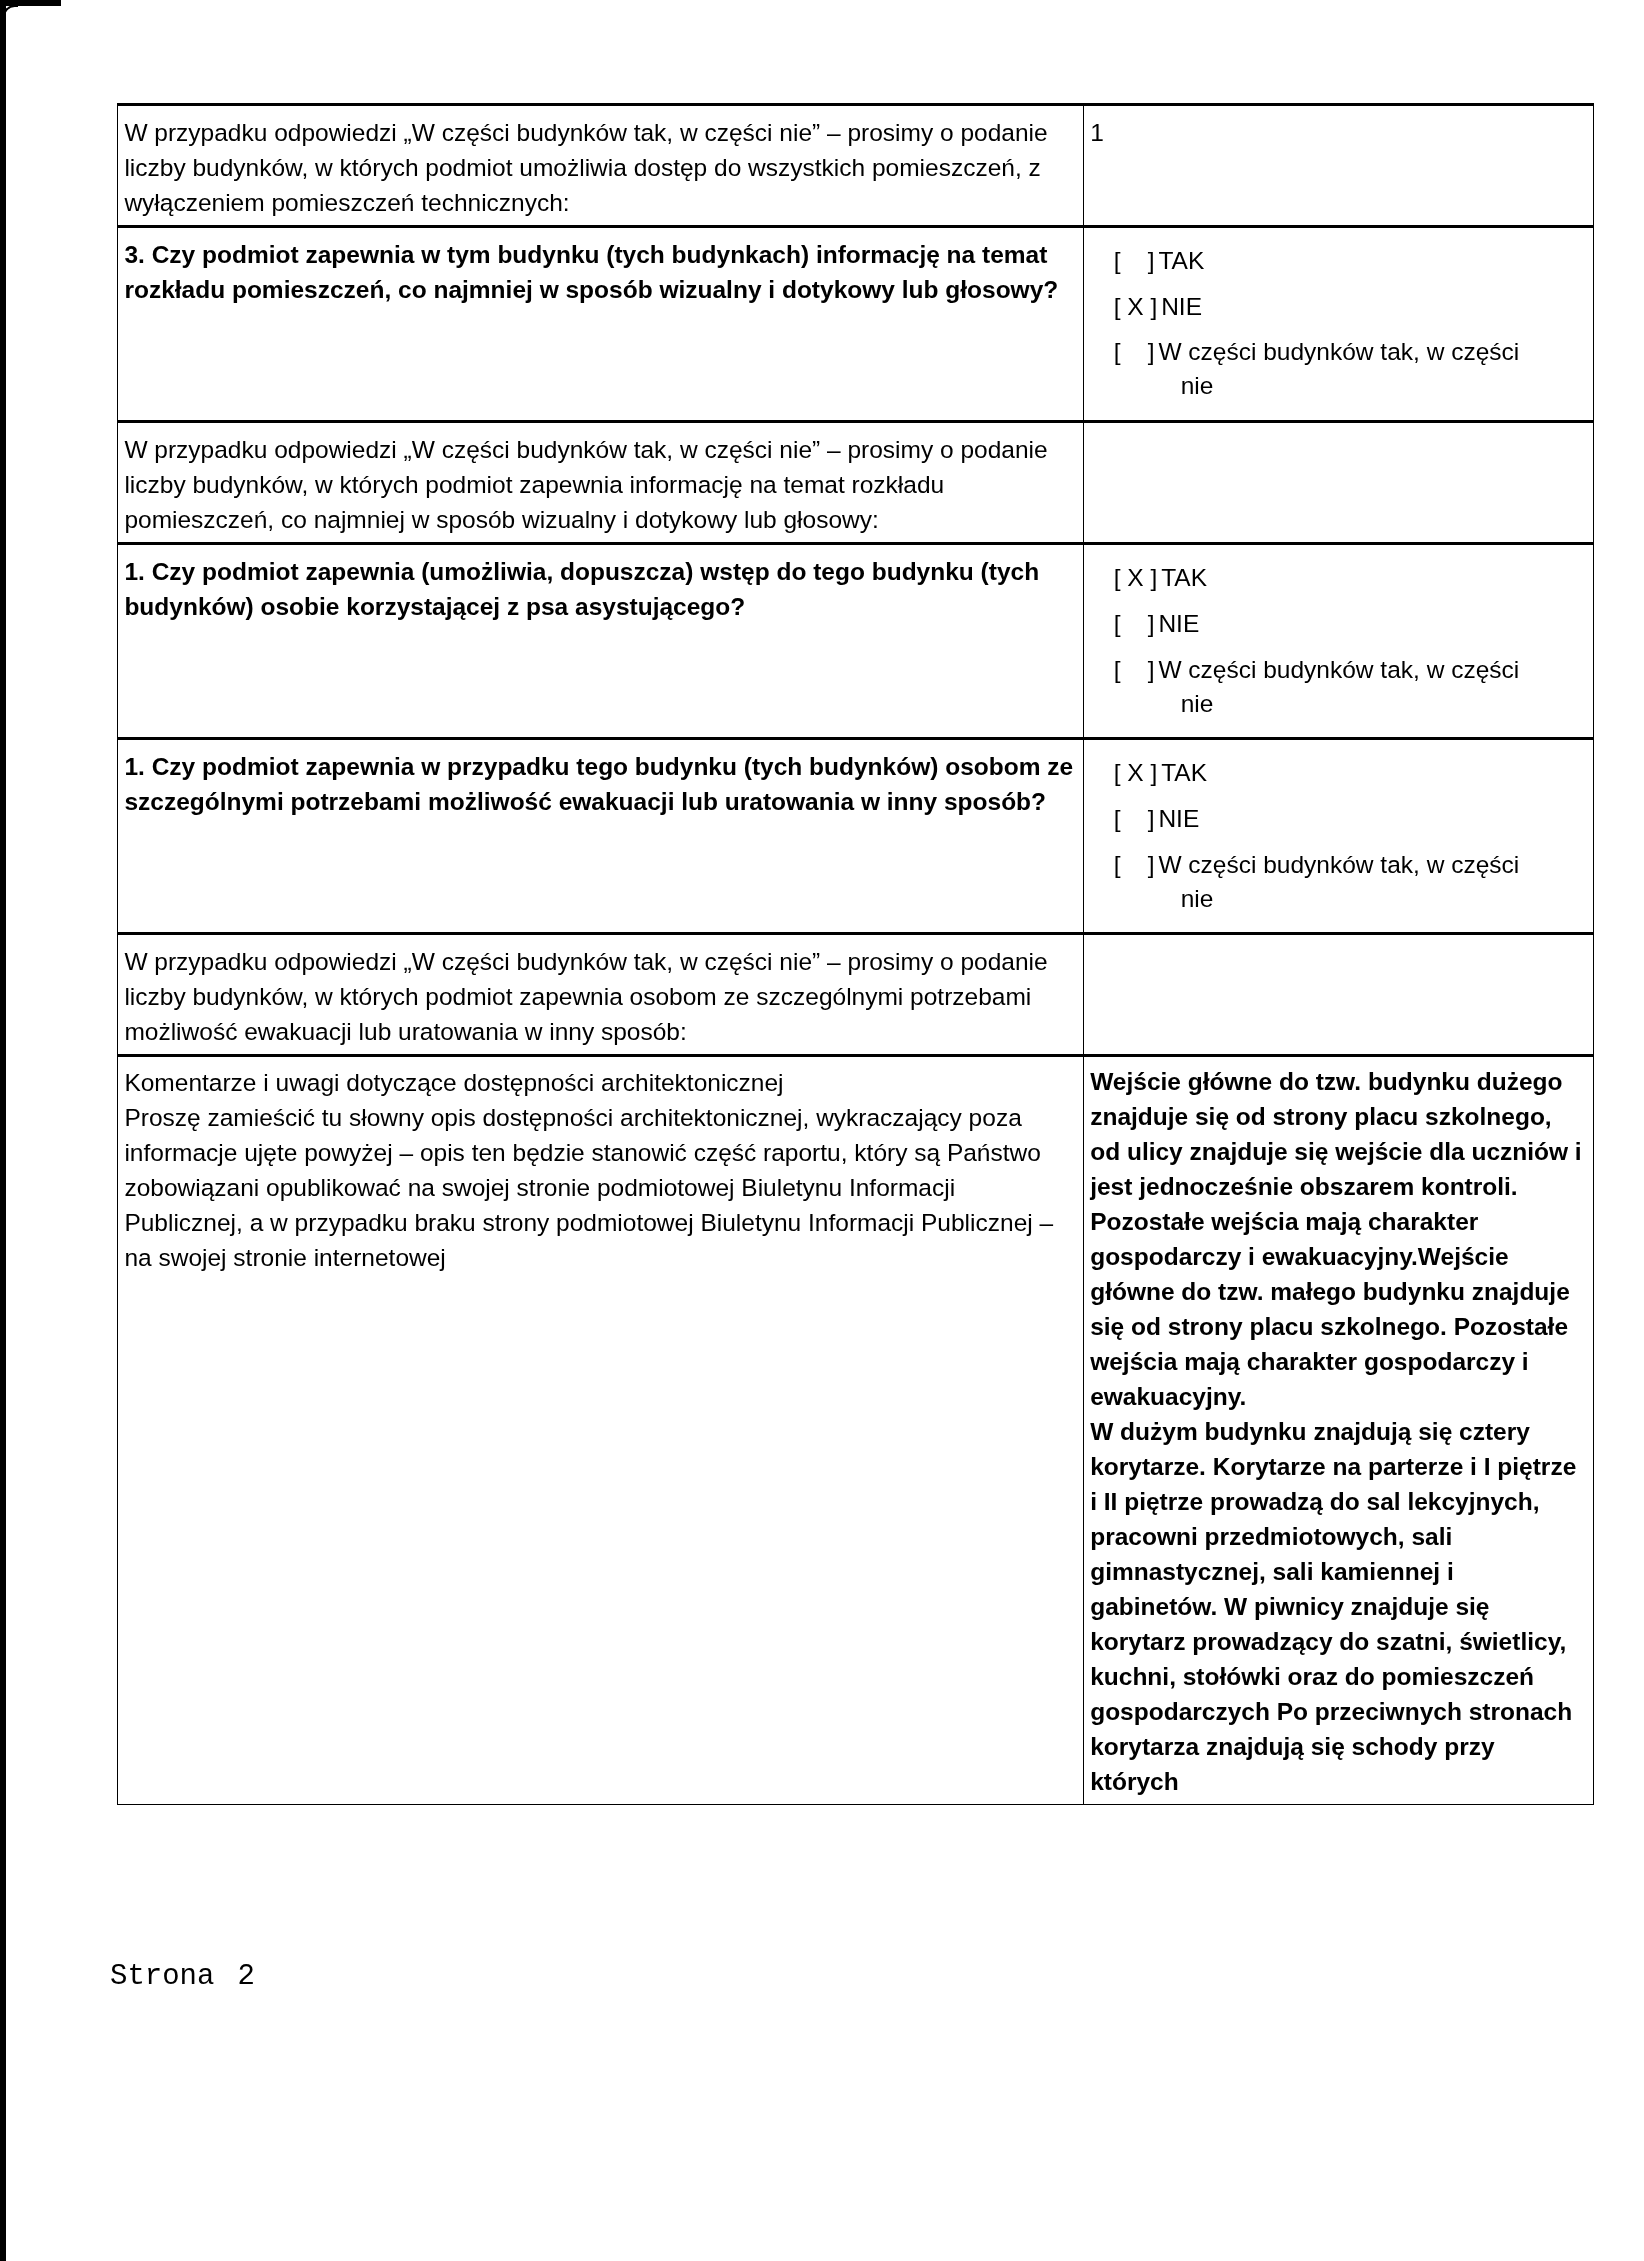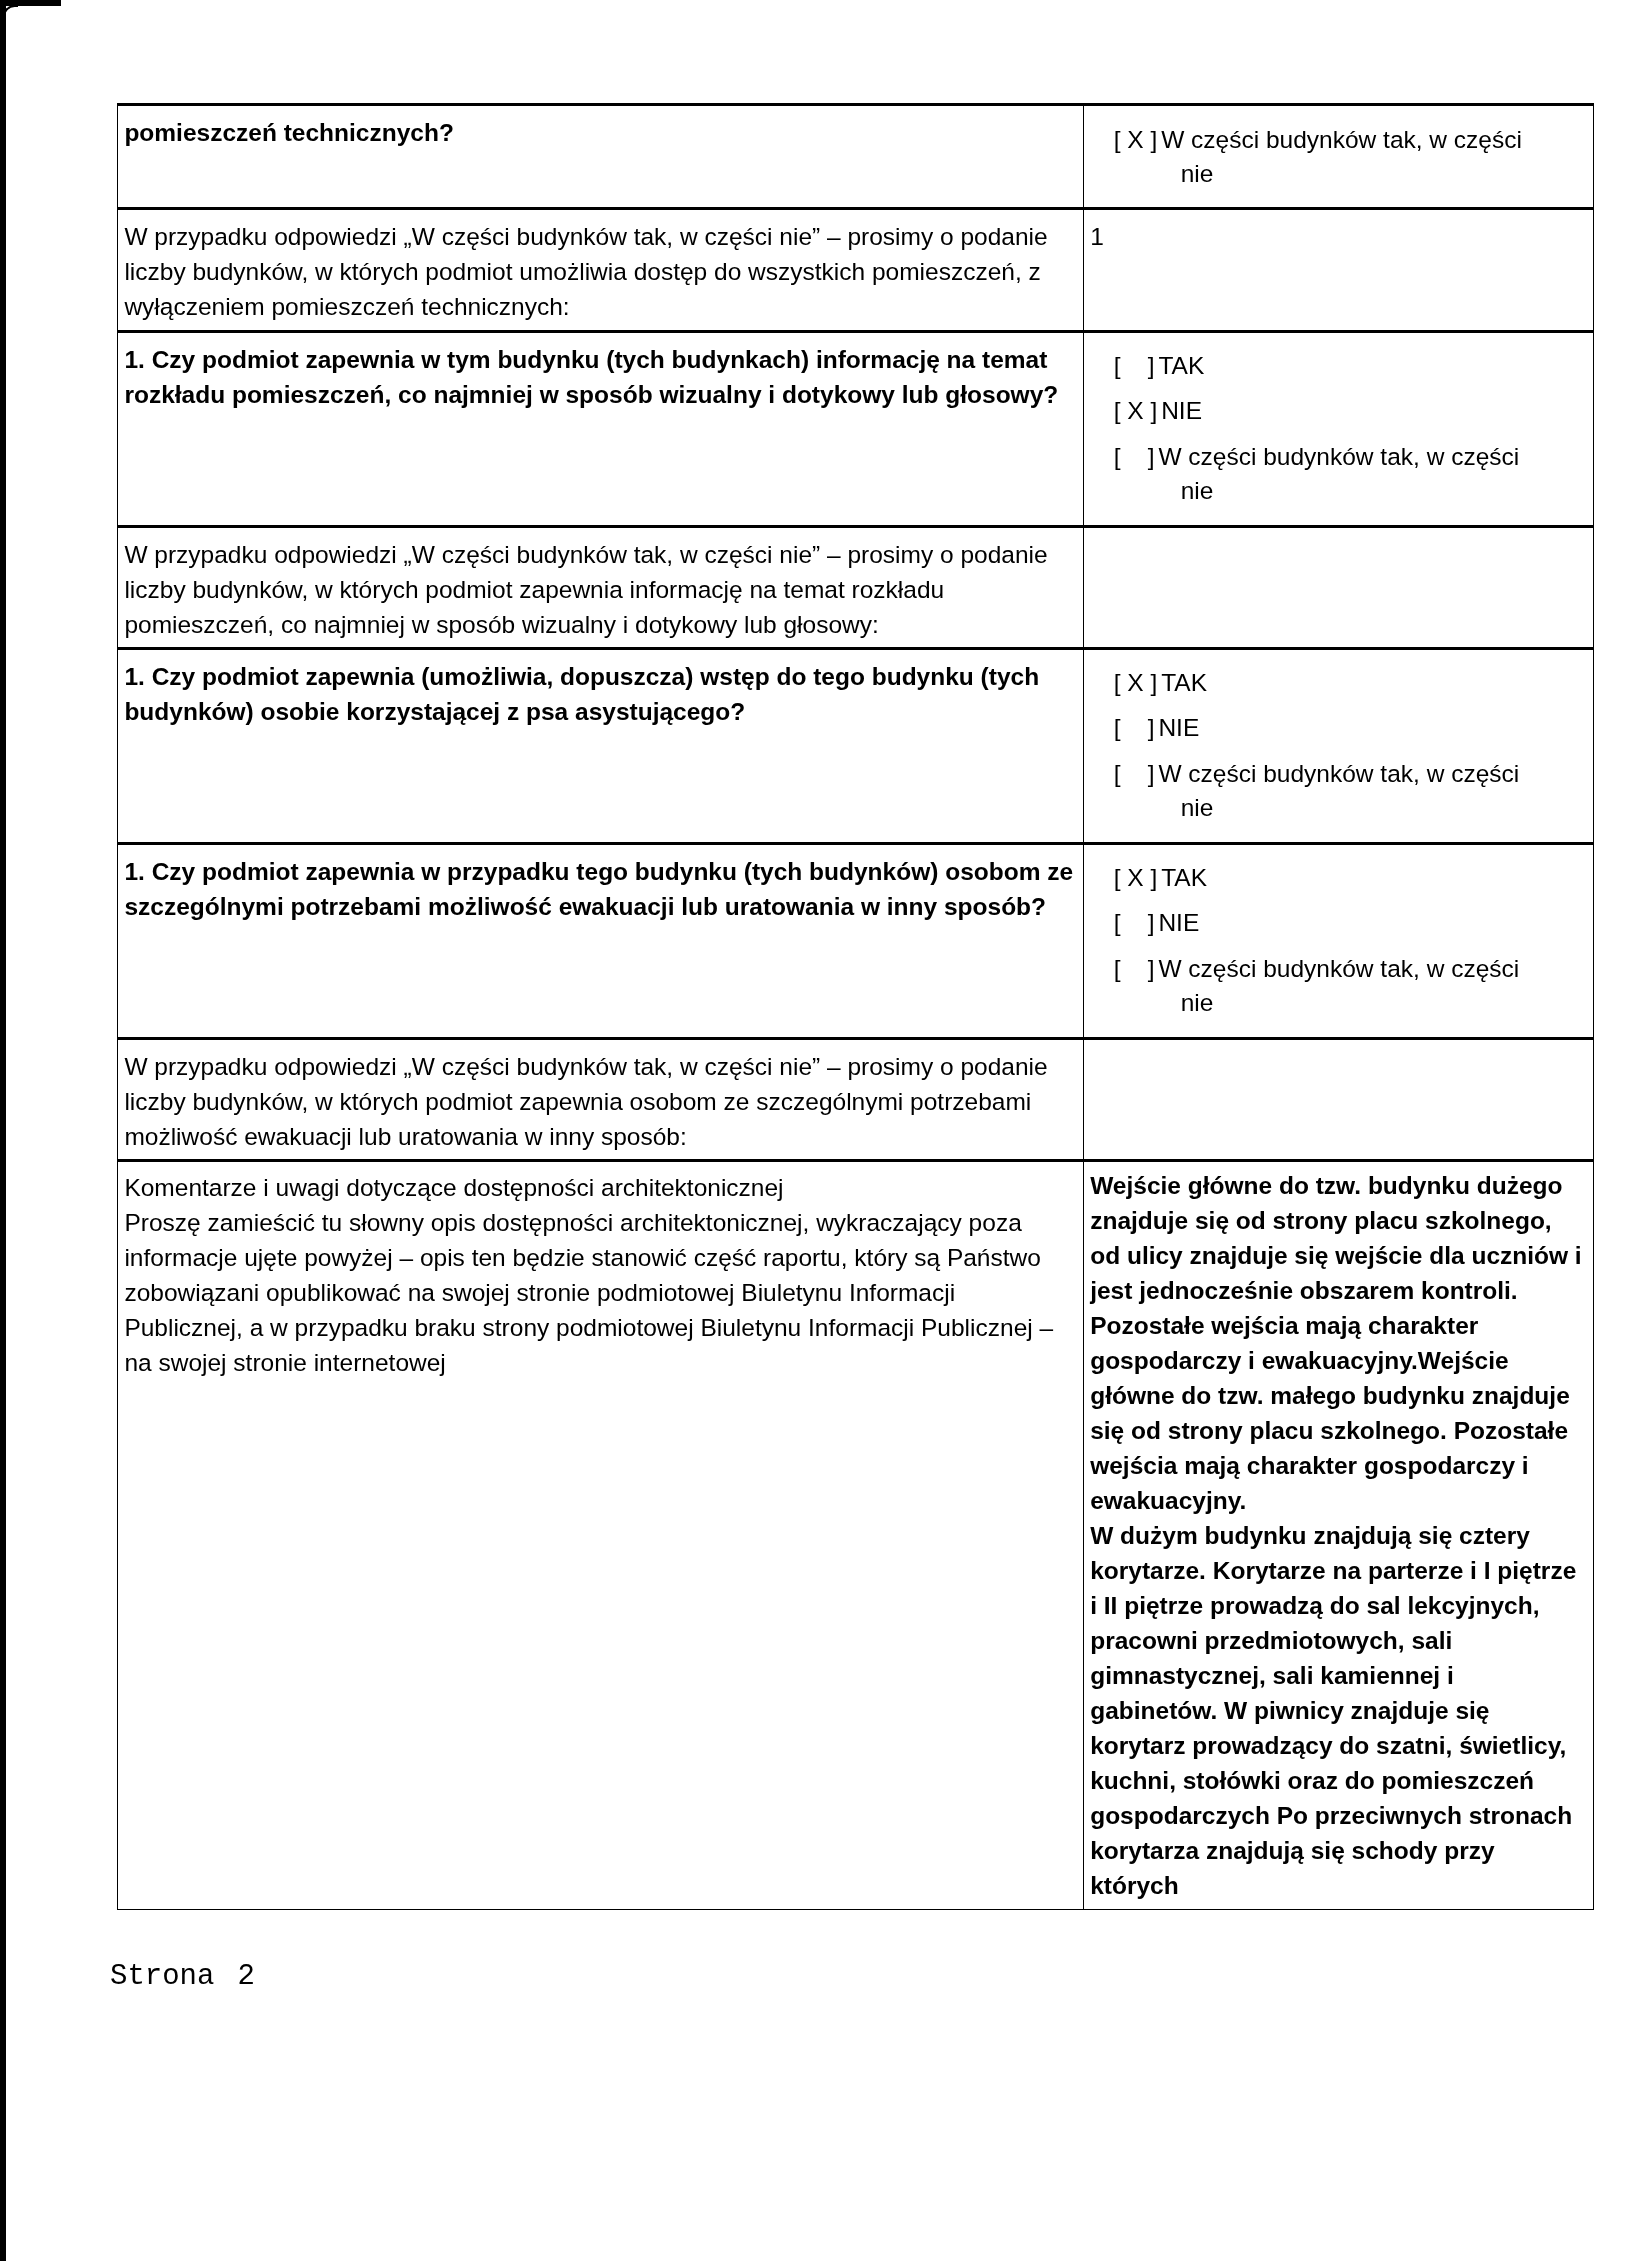--- a/index.html
+++ b/index.html
@@ -31,37 +31,28 @@
 </head>
 <body>
 
 <div class="scan-edge-left"></div>
 <div class="scan-edge-top"></div>
 <div class="scan-corner"></div>
 
 <table class="doc-table">
 
   <tbody>
-      <tr style="height:97px">
-    <td class="q bold">pomieszczeń technicznych?</td>
-    <td class="a">
-      <span class="opt" style="margin-top:7.7px">
-        <span class="box">[ X ]</span><span>W części budynków tak, w części</span>
-        <span class="cont">nie</span>
-      </span>
-    </td>
-  </tr>
 
   <tr style="height:111px">
     <td class="q">W przypadku odpowiedzi „W części budynków tak, w części nie” – prosimy o podanie liczby budynków, w których podmiot umożliwia dostęp do wszystkich pomieszczeń, z wyłączeniem pomieszczeń technicznych:</td>
     <td class="a count">1</td>
   </tr>
 
   <tr style="height:184px">
-    <td class="q bold">1. Czy podmiot zapewnia w tym budynku (tych budynkach) informację na temat rozkładu pomieszczeń, co najmniej w sposób wizualny i dotykowy lub głosowy?</td>
+    <td class="q bold">3. Czy podmiot zapewnia w tym budynku (tych budynkach) informację na temat rozkładu pomieszczeń, co najmniej w sposób wizualny i dotykowy lub głosowy?</td>
     <td class="a">
       <span class="opt"><span class="box">[    ]</span><span>TAK</span></span>
       <span class="opt"><span class="box">[ X ]</span><span>NIE</span></span>
       <span class="opt"><span class="box">[    ]</span><span>W części budynków tak, w części</span><span class="cont">nie</span></span>
     </td>
   </tr>
 
   <tr style="height:113px">
     <td class="q">W przypadku odpowiedzi „W części budynków tak, w części nie” – prosimy o podanie liczby budynków, w których podmiot zapewnia informację na temat rozkładu pomieszczeń, co najmniej w sposób wizualny i dotykowy lub głosowy:</td>
     <td class="a count"></td>

